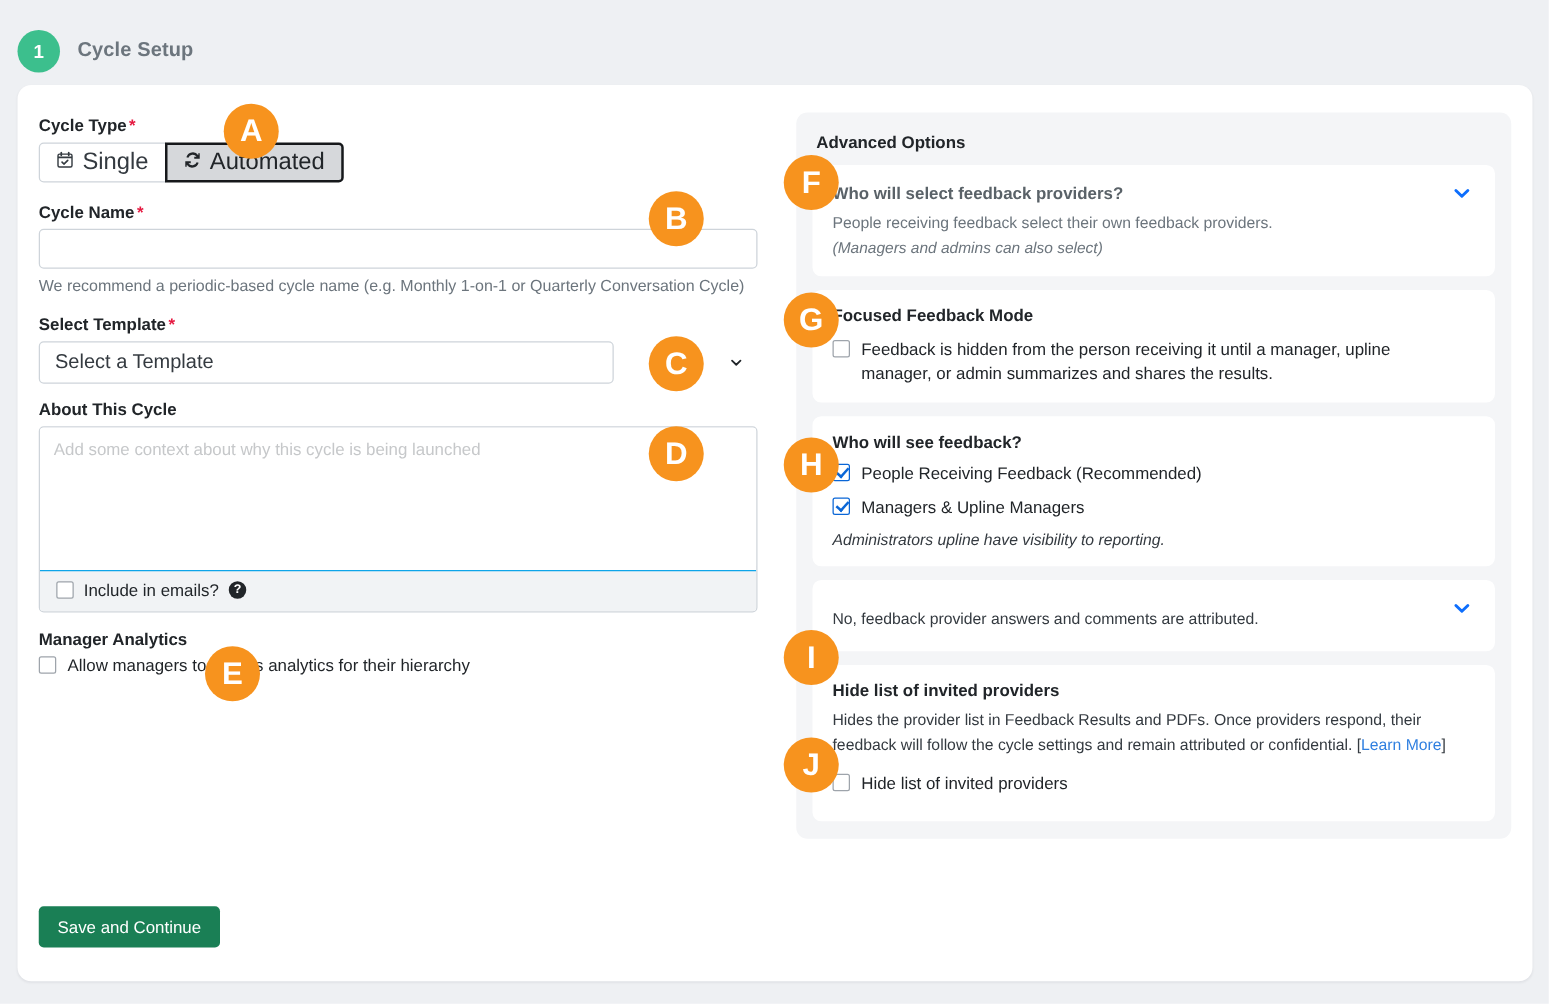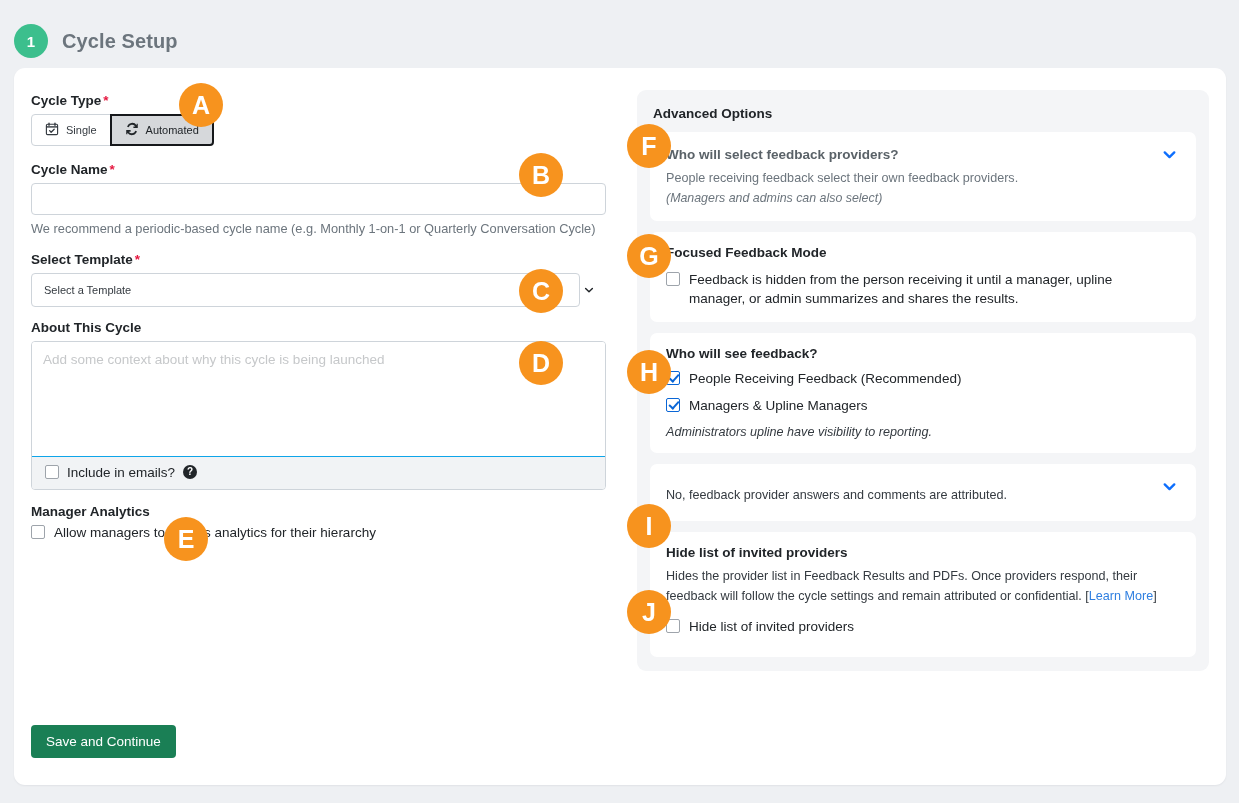--- a/index.html
+++ b/index.html
@@ -15,61 +15,61 @@
   }
 
   
   #step-header { position:absolute; left:14px; top:24px; display:flex; align-items:center; gap:14px; }
   #step-badge {
     width:34px; height:34px; border-radius:50%;
     background:#3cbf8d; color:#fff;
     display:flex; align-items:center; justify-content:center;
     font-size:15px; font-weight:bold;
   }
-  #step-title { font-size:20px; font-weight:bold; color:#6c757d; letter-spacing:.1px;text-align:center; }
+  #step-title { font-size:16px; font-weight:bold; color:#6c757d; letter-spacing:.1px;text-align:center; }
 
   
   #main-card {
     position:absolute; left:14px; top:68px; width:1212px; height:717px;
     background:#fff; border-radius:11px;
     box-shadow:0 1px 2px rgba(16,24,40,.06);
   }
 
   
   #left-col { position:absolute; left:17px; top:25px; width:593px; }
 
   .field-label { font-size:13.5px; font-weight:bold; color:#212529; margin-bottom:6px; }
   .req { color:#e5173f; font-weight:bold; margin-left:2px; }
 
   
   #cycle-type-group { display:flex; align-items:stretch; height:32px; }
   .seg-btn {
     display:flex; align-items:center; gap:7px;
-    padding:0 13px; font-size:11px; background:#fff;
+    padding:0 13px; font-size:19px; background:#fff;
     border:1px solid #ced4da; color:#343a40; cursor:pointer;text-align:center;
   }
   .seg-btn.first { border-radius:4px 0 0 4px; }
   .seg-btn.active {
     background:#d6d8db; border:2px solid #16181b; border-radius:0 4px 4px 0;
     margin-left:-1px; color:#212529; z-index:2; position:relative;
   }
 
   
   .text-input {
     width:575px; height:32px; border:1px solid #ced4da; border-radius:4px;
     background:#fff; padding:5px 10px; font-size:13.5px; font-family:inherit; color:#212529;
   }
   .help-text { font-size:12.8px; color:#6c757d; line-height:1.45; margin-top:5px; width:570px; }
 
   
   .select-wrap { position:relative; width:575px; }
   .select-box {
-    width:549px; height:34px; border:1px solid #ced4da; border-radius:4px;
+    width:460px; height:34px; border:1px solid #ced4da; border-radius:4px;
     background:#fff; display:flex; align-items:center;
-    padding:0 30px 0 12px; font-size:11px; color:#343a40; cursor:pointer;
+    padding:0 30px 0 12px; font-size:16px; color:#343a40; cursor:pointer;
   }
   .select-caret { position:absolute; right:11px; top:11px; pointer-events:none; }
 
   
   #about-block { width:575px; border:1px solid #ced4da; border-radius:4px; overflow:hidden; background:#fff; }
   #about-textarea {
     width:100%; height:111px; border:0; outline:none; resize:none;
     padding:10px 11px; font-size:13.5px; font-family:inherit; color:#212529; background:#fff;
   }
   #about-textarea::placeholder { color:#c6c8ca; }

